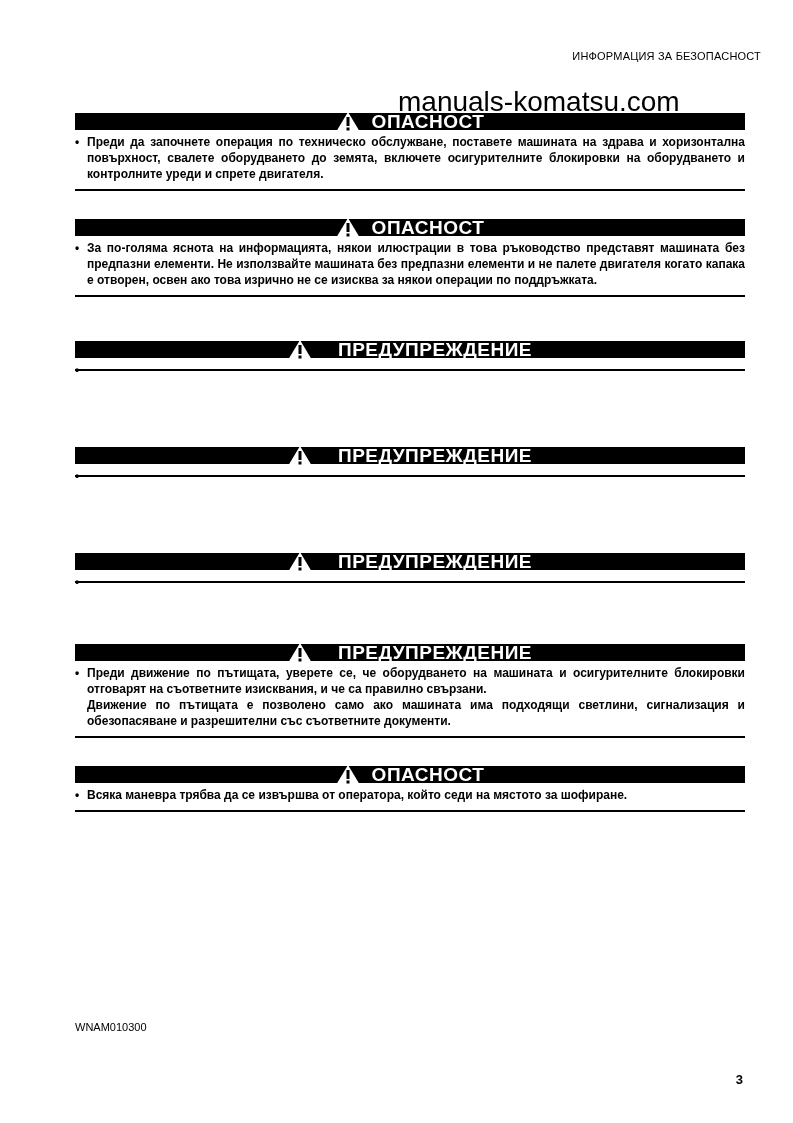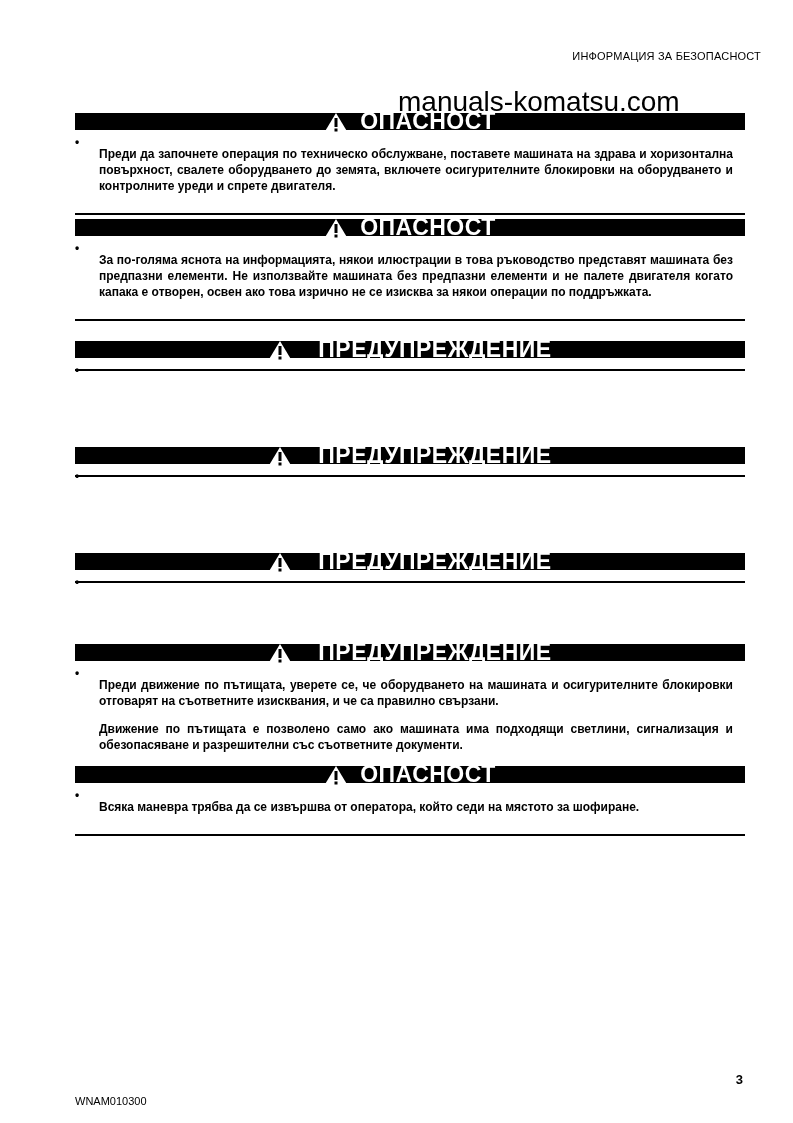--- a/index.html
+++ b/index.html
@@ -4,31 +4,31 @@
   <style>
     html, body { margin: 0; padding: 0; background: #ffffff; }
     body { width: 793px; height: 1123px; position: relative; overflow: hidden;
            font-family: "Liberation Sans", sans-serif; color: #000; }
     .header-title { position: absolute; top: 50px; right: 32px; font-size: 11px;
                     letter-spacing: 0.2px; }
     .watermark { position: absolute; top: 86px; left: 398px; font-size: 28px; }
     .block { position: absolute; left: 75px; width: 670px; }
     .banner { height: 17px; background: #000; color: #fff; display: flex;
               align-items: center; justify-content: center; font-weight: bold;
-              font-size: 23px; letter-spacing: 0.5px; }
+              font-size: 19px; letter-spacing: 0.5px; }
     .banner .icon { width: 24px; height: 20px; margin-right: 12px; display: inline-block; }
     .banner.warning .icon { margin-right: 26px; }
     .body { font-size: 12px; font-weight: bold; line-height: 16px;
             padding: 4px 0 4px 12px; position: relative; text-align: justify;
             font-family: "Liberation Sans Narrow", "Liberation Sans", sans-serif;
             transform-origin: left top; }
     .body .bullet { position: absolute; left: 0; top: 4px; font-size: 12px; }
-    .body p { margin: 12px; }
+    .body p { margin: 0; }
     .rule { height: 2px; background: #000; margin-top: 3px; }
-    .footer-code { position: absolute; top: 1095px; left: 75px; font-size: 11px; text-align: right; }
+    .footer-code { position: absolute; top: 1021px; left: 75px; font-size: 11px; text-align: right; }
     .footer-page { position: absolute; top: 1072px; right: 50px; font-size: 13px; font-weight: bold; }
   </style>
 </head>
 <body>
 
 <div class="header-title">ИНФОРМАЦИЯ ЗА БЕЗОПАСНОСТ</div>
 <div class="watermark">manuals-komatsu.com</div>
 
 <div class="block" style="top:113px">
   <div class="banner danger">

